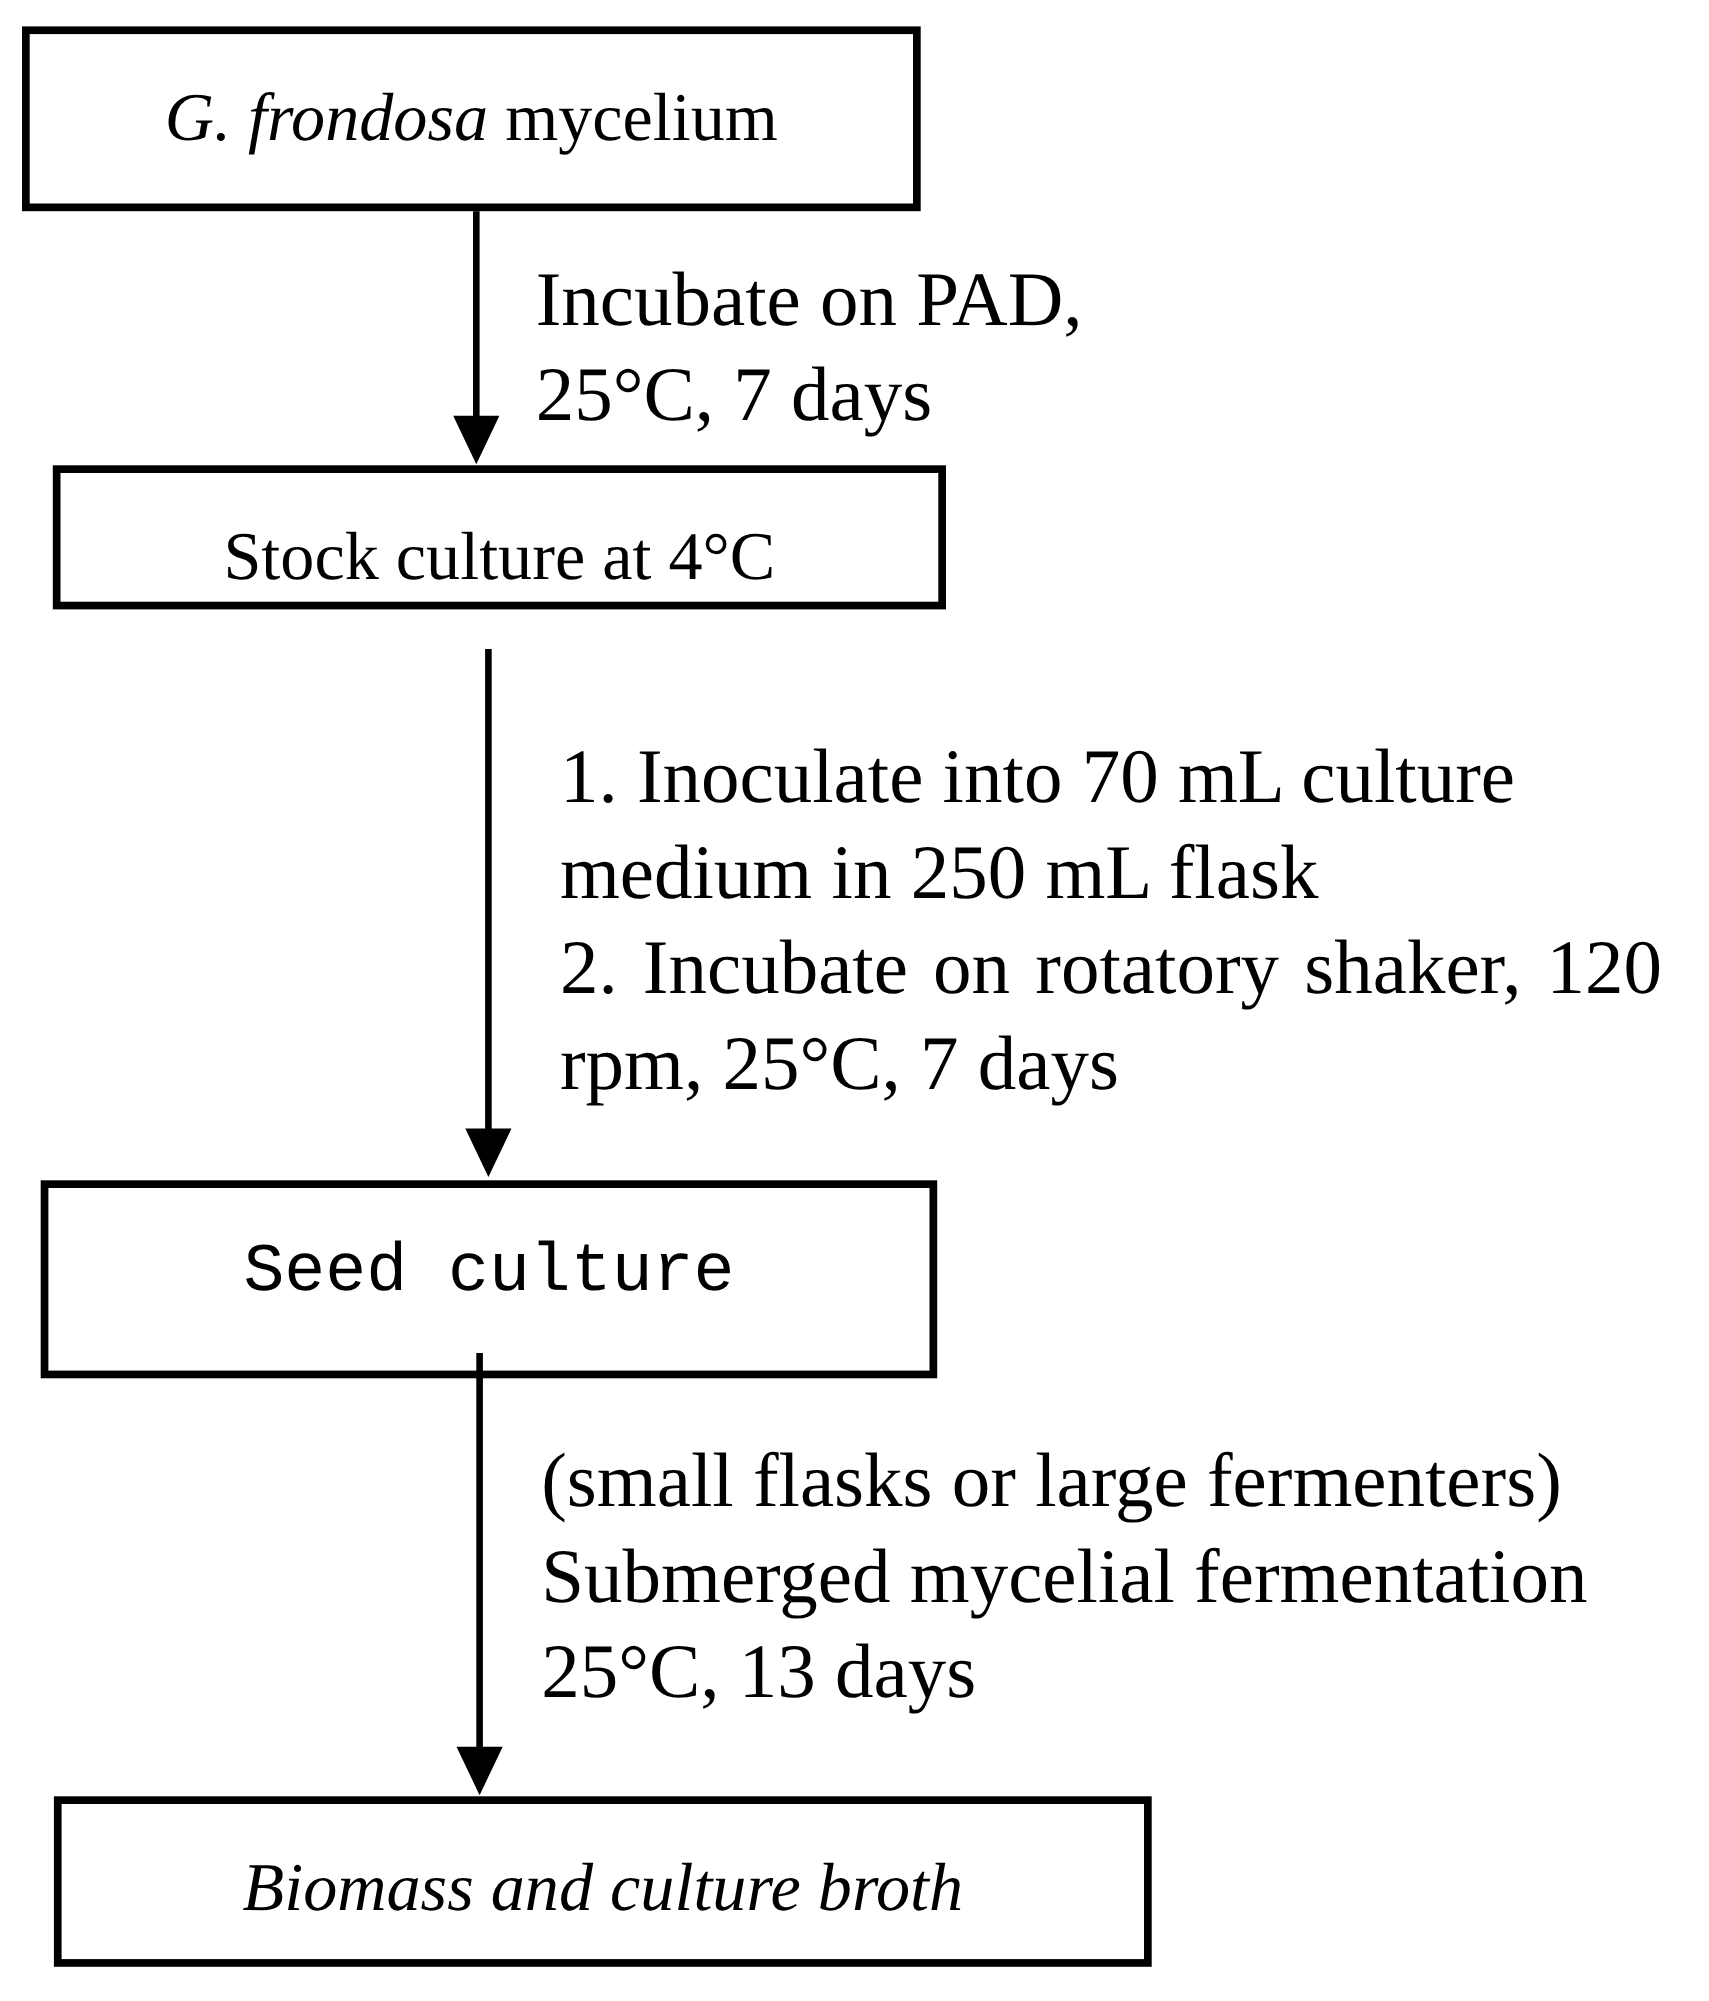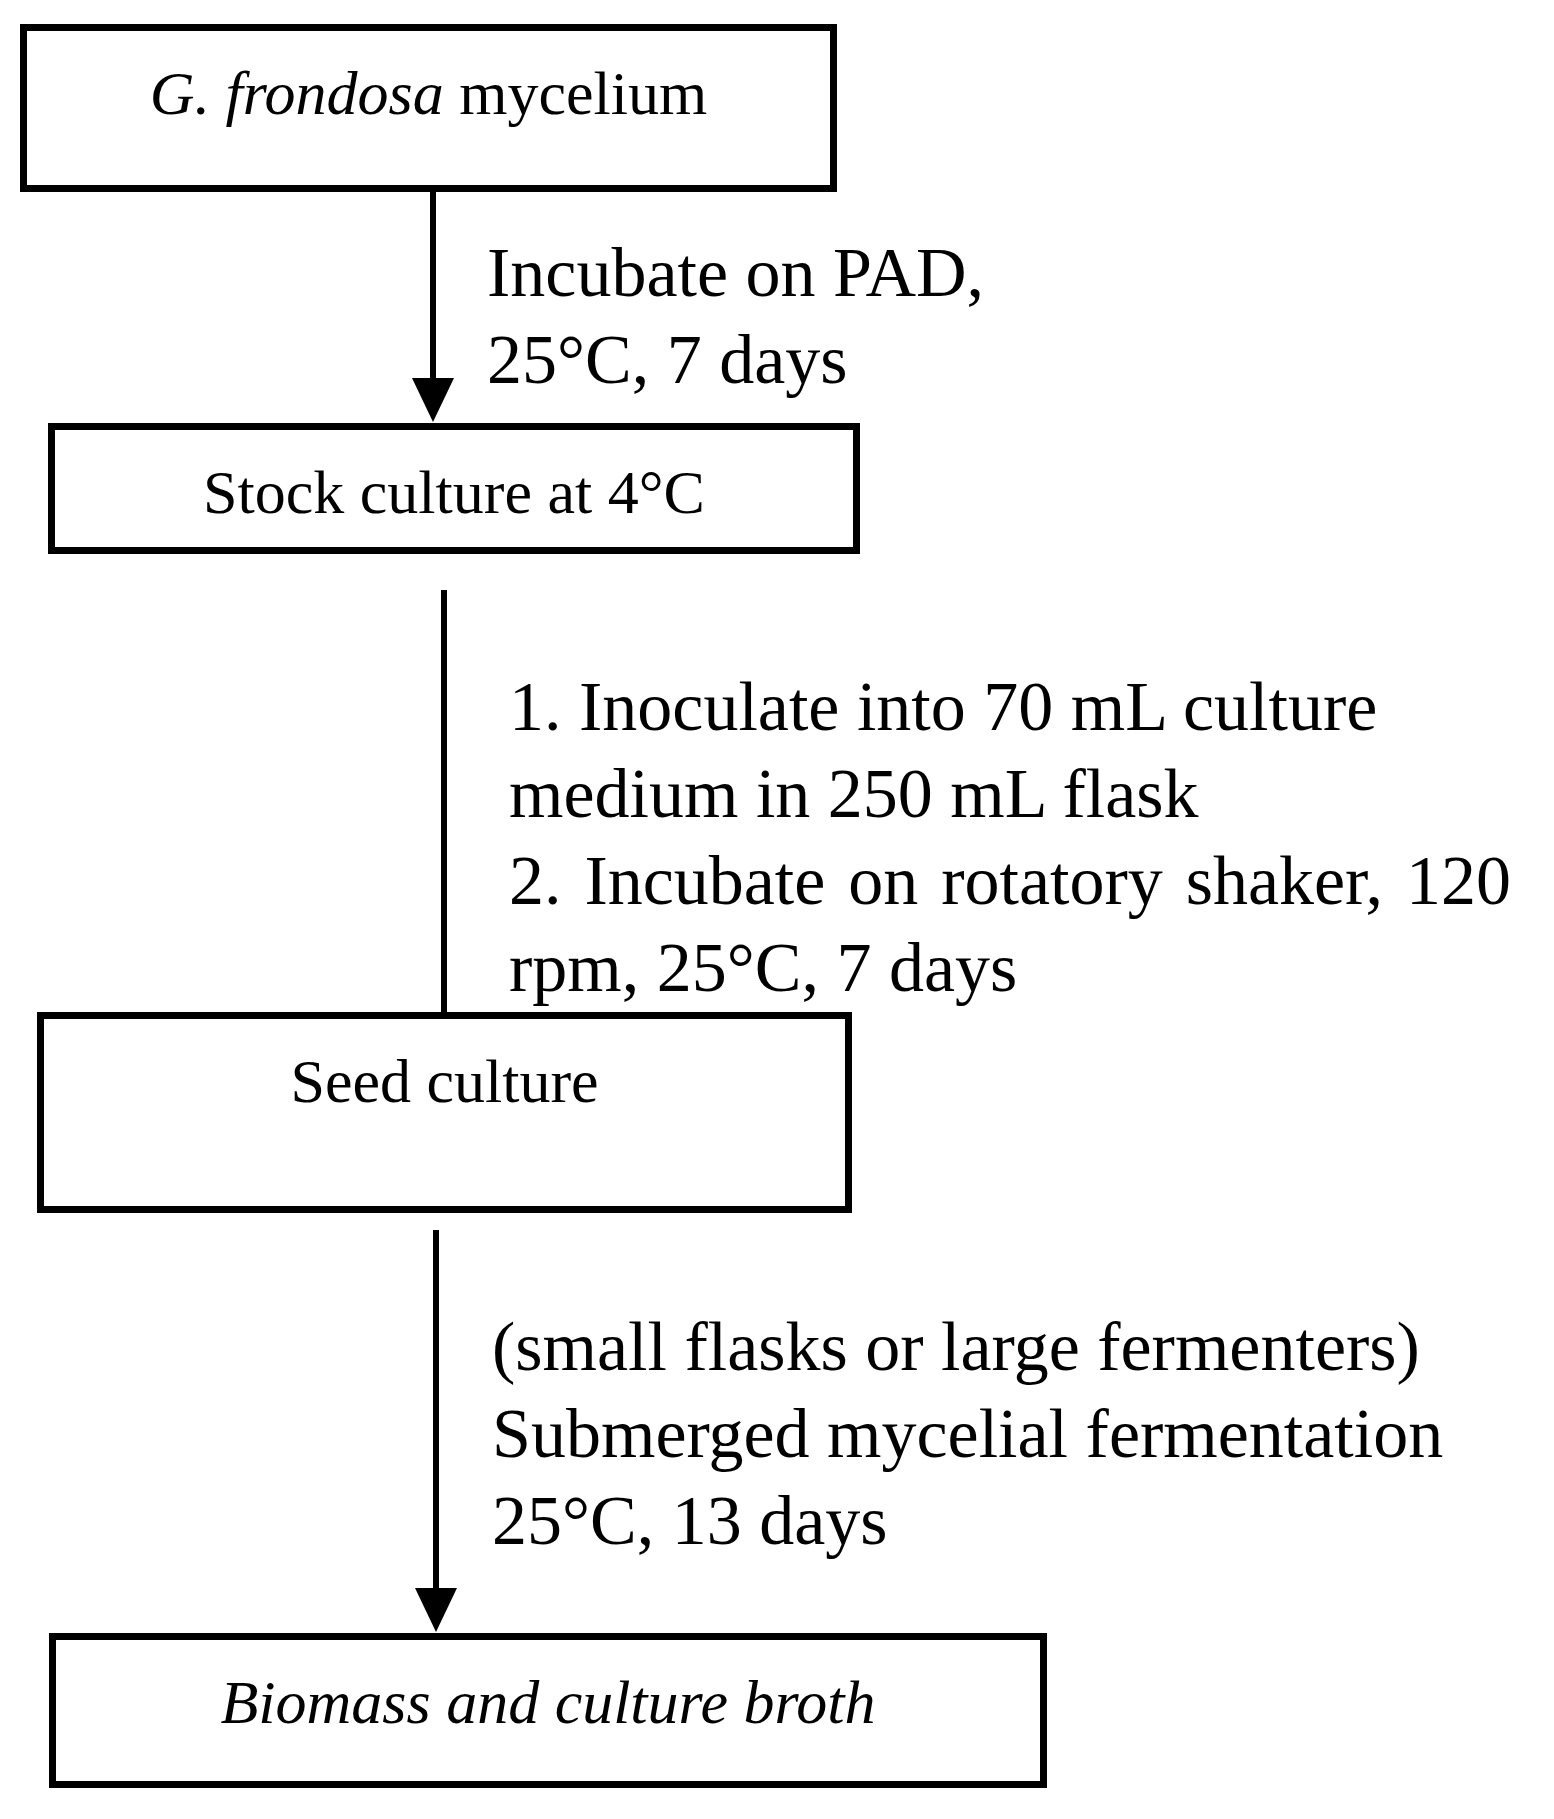--- a/index.html
+++ b/index.html
@@ -15,21 +15,21 @@
     font-family: "Liberation Serif", "DejaVu Serif", serif;
     color: #000000;
     overflow: hidden;
   }
   .node-box {
     position: absolute;
     border: 7px solid #000000;
     background: #ffffff;
     box-sizing: border-box;
     text-align: center;
-    padding-top: 25px;
+    padding-top: 39px;
     font-size: 62px;
     line-height: 75px;
     white-space: nowrap;
   }
   .node-box .it { font-style: italic; }
   .arrow-shaft {
     position: absolute;
     width: 6px;
     background: #000000;
   }
@@ -79,21 +79,21 @@
   <div class="arrow-shaft" style="left:441px; top:590px; height:438px;"></div>
   <div class="arrow-head" style="left:423px; top:1026px;"></div>
 
   <div class="annotation" style="left:509px; top:663px; width:1002px;">
     <span class="line">1. Inoculate into 70 mL culture</span>
     <span class="line">medium in 250 mL flask</span>
     <span class="line justify">2. Incubate on rotatory shaker, 120</span>
     <span class="line">rpm, 25°C, 7 days</span>
   </div>
 
-  <div class="node-box" style="left:37px; top:1012px; width:815px; height:201px;">
+  <div class="node-box" style="left:37px; top:1073px; width:815px; height:180px;font-family:Liberation Mono, monospace;">
     <span>Seed culture</span>
   </div>
 
   <div class="arrow-shaft" style="left:433px; top:1230px; height:360px;"></div>
   <div class="arrow-head" style="left:415px; top:1588px;"></div>
 
   <div class="annotation" style="left:492px; top:1303px;">
     <span class="line">(small flasks or large fermenters)</span>
     <span class="line">Submerged mycelial fermentation</span>
     <span class="line">25°C, 13 days</span>

